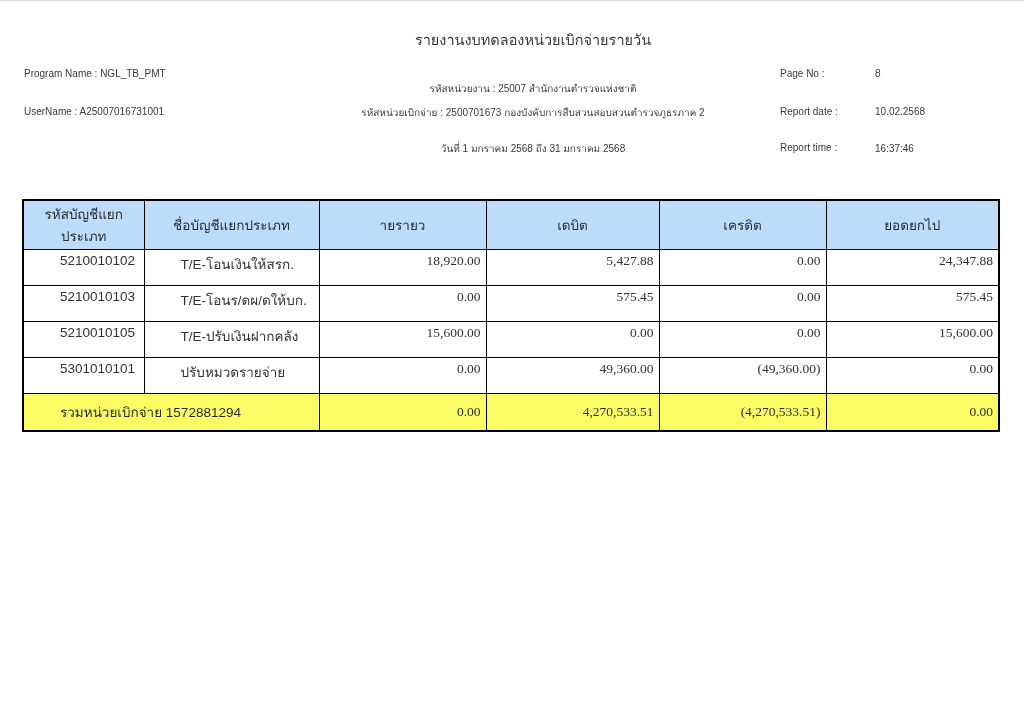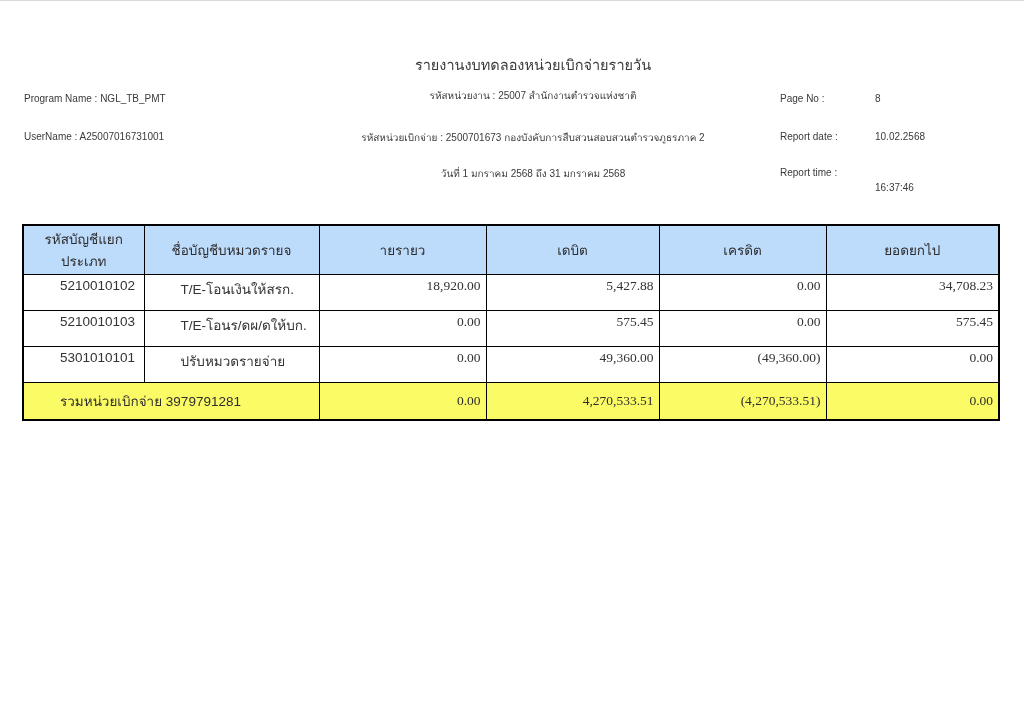--- a/index.html
+++ b/index.html
@@ -3,21 +3,21 @@
 <meta charset="utf-8">
 <style>
   * { margin:0; padding:0; box-sizing:border-box; }
   html,body { width:1024px; height:723px; background:#ffffff; overflow:hidden; }
   body {
     position:relative;
     font-family:"Liberation Sans","DejaVu Sans",sans-serif;
     color:#3a3a3a;
     border-top:1px solid #d9d9d9;
   }
-  .abs { position:absolute;margin-top:25px; }
+  .abs { position:absolute; }
   .center-band { left:180px; width:706px; text-align:center; }
   .meta-text { font-size:10px; white-space:nowrap; }
   .title-text { font-size:14.5px; color:#3a3a3a; }
   .right-label { left:780px; }
   .right-value { left:875px; }
 
   
   .tb-wrap { left:22px; top:198px; width:992px; }
   table.tb {
     border-collapse:collapse;
@@ -50,81 +50,89 @@
   }
 </style>
 </head>
 <body>
 
 <div>
 
   <div class="abs center-band title-text" style="top:27px;">รายงานงบทดลองหน่วยเบิกจ่ายรายวัน</div>
 
   <div class="abs meta-text" style="left:24px; top:67px;">Program Name : NGL_TB_PMT</div>
-  <div class="abs center-band meta-text" style="top:62px;">รหัสหน่วยงาน : 25007 สำนักงานตำรวจแห่งชาติ</div>
+  <div class="abs center-band meta-text" style="top:80px;">รหัสหน่วยงาน : 25007 สำนักงานตำรวจแห่งชาติ</div>
   <div class="abs meta-text right-label" style="top:67px;">Page No :</div>
   <div class="abs meta-text right-value" style="top:67px;">8</div>
 
   <div class="abs meta-text" style="left:24px; top:105px;">UserName : A25007016731001</div>
   <div class="abs center-band meta-text" style="top:104px;">รหัสหน่วยเบิกจ่าย : 2500701673 กองบังคับการสืบสวนสอบสวนตำรวจภูธรภาค 2</div>
   <div class="abs meta-text right-label" style="top:105px;">Report date :</div>
   <div class="abs meta-text right-value" style="top:105px;">10.02.2568</div>
 
   <div class="abs center-band meta-text" style="top:140px;">วันที่ 1 มกราคม 2568 ถึง 31 มกราคม 2568</div>
   <div class="abs meta-text right-label" style="top:141px;">Report time :</div>
-  <div class="abs meta-text right-value" style="top:156px;text-align:center;">16:37:46</div>
+  <div class="abs meta-text right-value" style="top:142px;text-align:center;">16:37:46</div>
 </div>
 
 <div class="abs tb-wrap">
 <table class="tb">
   <colgroup>
     <col style="width:121px">
         <col style="width:175px">
         <col style="width:167px">
     <col style="width:173px">
         <col style="width:167px">
         <col style="width:173px">
   </colgroup>
   <thead>
     <tr>
       <th>รหัสบัญชีแยกประเภท</th>
-      <th>ชื่อบัญชีบหมวดรายจ</th>
+      <th>ชื่อบัญชีแยกประเภท</th>
       <th>ายรายว</th>
       <th>เดบิต</th>
       <th>เครดิต</th>
       <th>ยอดยกไป</th>
     </tr>
   </thead>
   <tbody>
     <tr>
       <td class="cell-left">5210010102</td>
       <td class="cell-left">T/E-โอนเงินให้สรก.</td>
       <td class="cell-right">18,920.00</td>
       <td class="cell-right">5,427.88</td>
       <td class="cell-right">0.00</td>
-      <td class="cell-right">34,708.23</td>
+      <td class="cell-right">24,347.88</td>
     </tr>
     <tr>
       <td class="cell-left">5210010103</td>
       <td class="cell-left">T/E-โอนร/ดผ/ดให้บก.</td>
       <td class="cell-right">0.00</td>
       <td class="cell-right">575.45</td>
       <td class="cell-right">0.00</td>
       <td class="cell-right">575.45</td>
     </tr>
     <tr>
+      <td class="cell-left">5210010105</td>
+      <td class="cell-left">T/E-ปรับเงินฝากคลัง</td>
+      <td class="cell-right">15,600.00</td>
+      <td class="cell-right">0.00</td>
+      <td class="cell-right">0.00</td>
+      <td class="cell-right">15,600.00</td>
+    </tr>
+    <tr>
       <td class="cell-left">5301010101</td>
       <td class="cell-left">ปรับหมวดรายจ่าย</td>
       <td class="cell-right">0.00</td>
       <td class="cell-right">49,360.00</td>
       <td class="cell-right">(49,360.00)</td>
       <td class="cell-right">0.00</td>
     </tr>
     <tr class="total-row">
-      <td class="cell-left" colspan="2">รวมหน่วยเบิกจ่าย 3979791281</td>
+      <td class="cell-left" colspan="2">รวมหน่วยเบิกจ่าย 1572881294</td>
       <td class="cell-right">0.00</td>
       <td class="cell-right">4,270,533.51</td>
       <td class="cell-right">(4,270,533.51)</td>
       <td class="cell-right">0.00</td>
     </tr>
   </tbody>
 </table>
 </div>
 
 </body></html>

